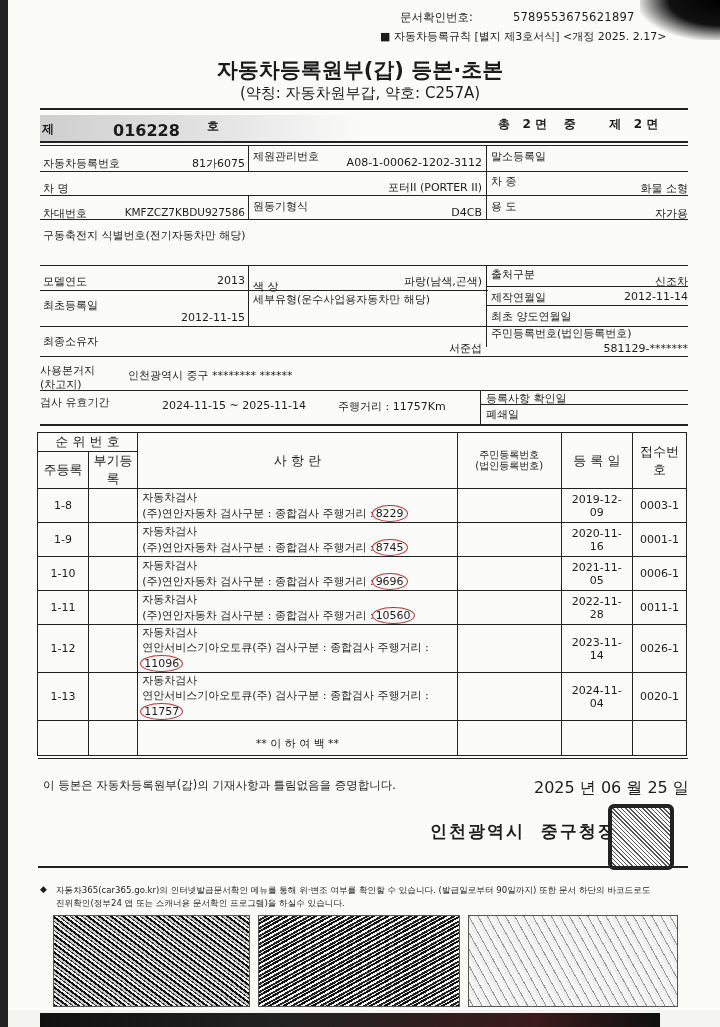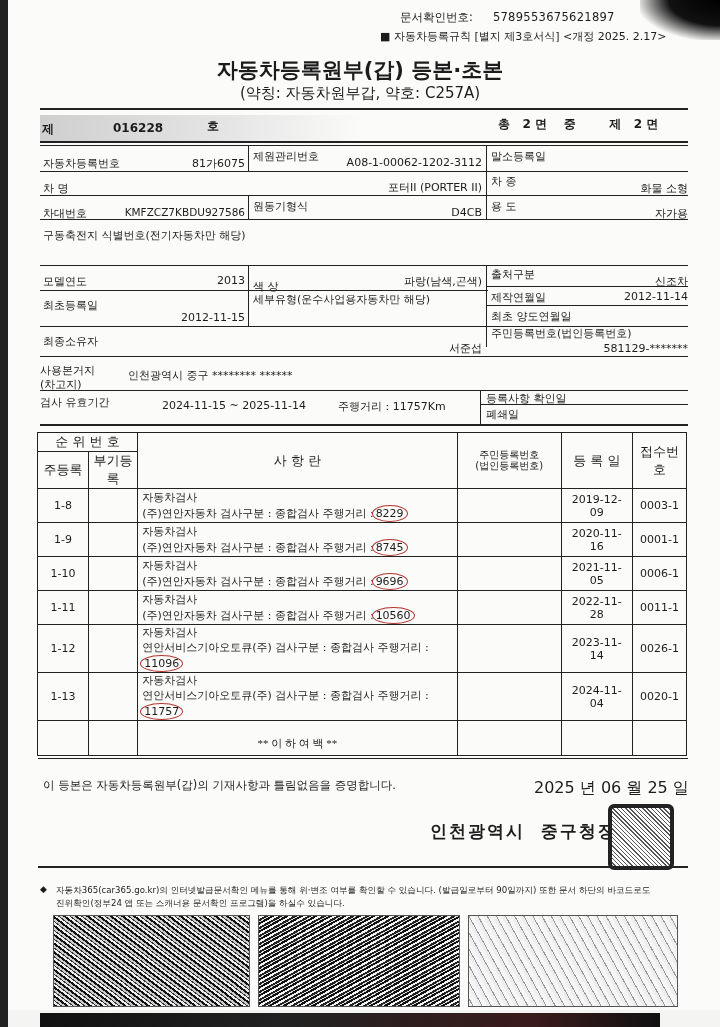--- a/index.html
+++ b/index.html
@@ -6,21 +6,21 @@
   body { width:720px; height:1027px; background:#f4f4f2; position:relative; overflow:hidden;
          font-family:"DejaVu Sans", sans-serif; color:#1c1c1c; }
   .page { position:absolute; left:8px; top:0; width:712px; height:1010px; background:#fbfbfa; }
   .shadow-tr { position:absolute; right:0; top:0; width:80px; height:40px;
                background:radial-gradient(ellipse at 100% 0%, #000 0%, #111 45%, rgba(0,0,0,0) 75%); }
   .left-edge { position:absolute; left:0; top:0; width:8px; height:1027px; background:#222; }
   .bottom-edge { position:absolute; left:40px; right:60px; bottom:0; height:14px;
                  background:linear-gradient(90deg,#111,#222 40%,#3a1a1a 80%,#111); }
   .abs { position:absolute; }
   .hdr-doc { left:400px; top:10px; font-size:11.5px; }
-  .hdr-doc span.v { margin-left:20px; letter-spacing:0.3px; }
+  .hdr-doc span.v { margin-left:40px; letter-spacing:0.3px; }
   .hdr-form { left:372px; top:29px; font-size:11px;margin-left:8px; }
   .title { left:0; width:720px; text-align:center; top:56px; font-size:21px; font-weight:bold; }
   .subtitle { left:0; width:720px; text-align:center; top:84px; font-size:15px; }
   .line { position:absolute; background:#222; }
   .cell-label { position:absolute; font-size:11px; }
   .cell-val { position:absolute; font-size:11px; text-align:right; }
   .bar-top { left:40px; top:115px; width:648px; height:26px;
              background:linear-gradient(90deg,#cfcfcf,#e6e6e6 30%,#fbfbfa 50%); }
   table.hist { position:absolute; left:37px; top:432px; width:650px; border-collapse:collapse; font-size:11px; }
   table.hist td, table.hist th { border:1px solid #222; padding:0 4px; font-weight:normal; }
@@ -45,21 +45,21 @@
 <div class="abs hdr-doc">
   <span>문서확인번호:</span><span class="v">5789553675621897</span>
 </div>
 <div class="abs hdr-form">■ 자동차등록규칙 [별지 제3호서식] &lt;개정 2025. 2.17&gt;</div>
 <div class="abs title">자동차등록원부(갑) 등본·초본</div>
 <div class="abs subtitle">(약칭: 자동차원부갑,  약호: C257A)</div>
 <div class="line" style="left:40px;top:108px;width:648px;height:2px;"></div>
 
 <div class="abs bar-top"></div>
 <div class="abs" style="left:42px;top:121px;font-size:12px;font-weight:bold;">제</div>
-<div class="abs" style="left:113px;top:121px;font-size:12px;font-weight:bold;">016228</div>
+<div class="abs" style="left:113px;top:121px;font-size:16px;font-weight:bold;">016228</div>
 <div class="abs" style="left:207px;top:118px;font-size:12px;font-weight:bold;">호</div>
 <div class="abs" style="left:498px;top:116px;font-size:12px;font-weight:bold;white-space:pre;">총   2 면    중        제   2 면</div>
 <div class="line" style="left:40px;top:141px;width:648px;height:2px;"></div>
 
 <div class="line" style="left:40px;top:145px;width:648px;height:1px;"></div>
 <div class="cell-label" style="left:43px;top:156px;">자동차등록번호</div>
 <div class="cell-val" style="left:150px;width:95px;top:156px;">81가6075</div>
 <div class="line" style="left:248px;top:145px;width:1px;height:26px;"></div>
 <div class="cell-label" style="left:253px;top:149px;">제원관리번호</div>
 <div class="cell-val" style="left:330px;width:152px;top:156px;">A08-1-00062-1202-3112</div>
@@ -175,21 +175,21 @@
         <td class="center">0026-1</td>
   </tr>
   <tr class="data">
     <td class="center">1-13</td>
         <td></td>
     <td><div>자동차검사</div><span>연안서비스기아오토큐(주)   검사구분 : 종합검사  주행거리 :</span><span class="circ">11757</span></td>
     <td></td>
         <td class="center">2024-11-04</td>
         <td class="center">0020-1</td>
   </tr>
-  <tr style="height:35px;font-family:Liberation Serif, serif;">
+  <tr style="height:35px;">
     <td></td>
         <td></td>
     <td class="center" style="vertical-align:bottom;padding-bottom:4px;">** 이 하 여 백 **</td>
     <td></td>
         <td></td>
         <td></td>
   </tr>
 </tbody>
   </table>
 

